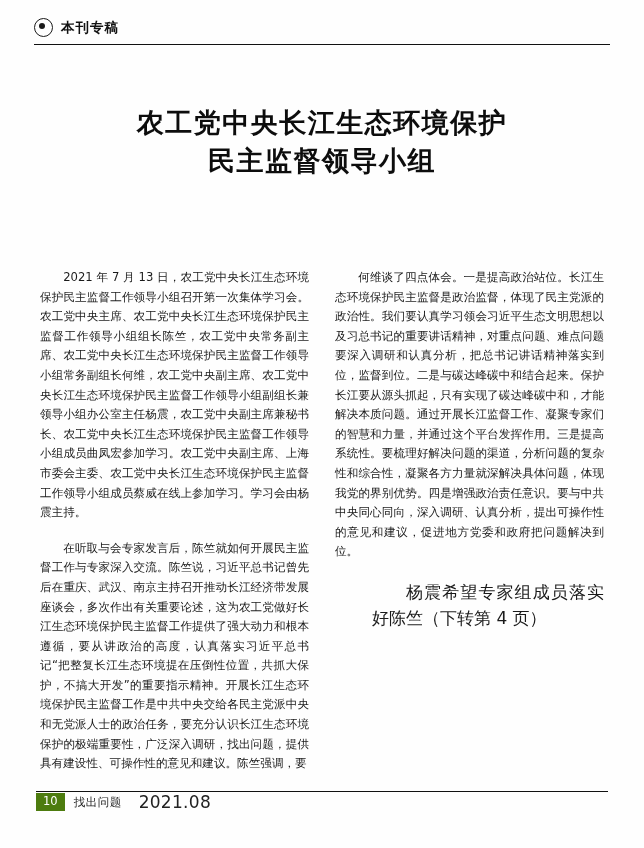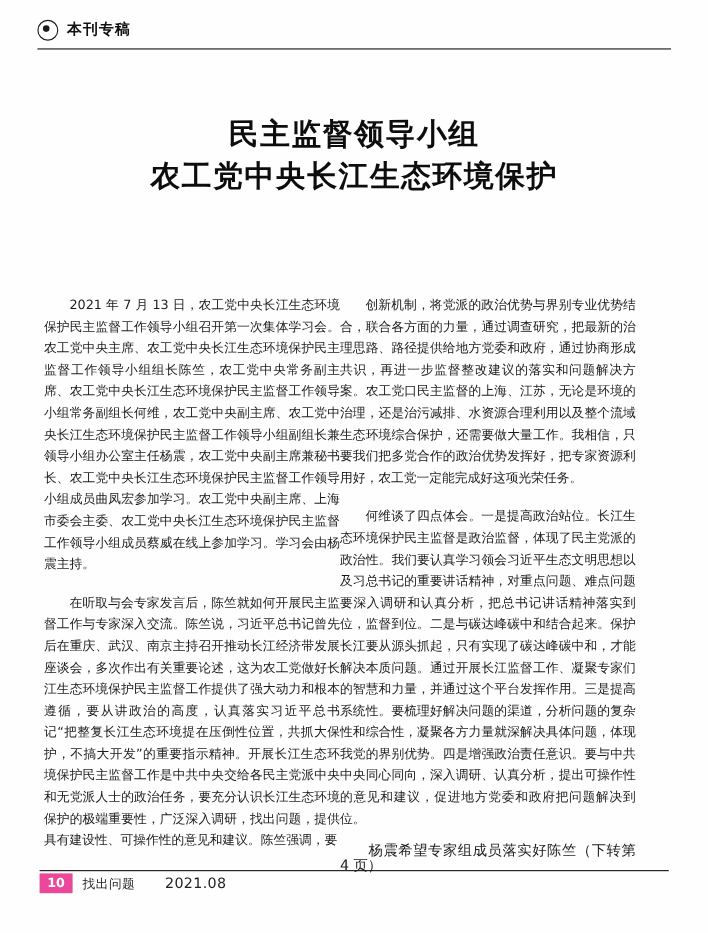--- a/index.html
+++ b/index.html
@@ -23,21 +23,21 @@
     height: 848px;
     background: #fefefe;
   }
 
   
   .header {
     position: absolute;
     left: 34px;
     top: 18px;
     display: flex;
-    align-items: flex-start;
+    align-items: center;
     gap: 8px;
   }
   .header-mark {
     width: 17px;
     height: 17px;
     border: 1.6px solid #1a1a1a;
     border-radius: 50%;
     position: relative;
   }
   .header-mark::after {
@@ -83,74 +83,76 @@
     font-family: "DejaVu Sans", "Liberation Sans", sans-serif;
   }
 
   
   .columns {
     position: absolute;
     left: 40px;
     top: 268px;
     width: 564px;
     display: flex;
+    gap: 26px;
   }
   .col {
     width: 269px;
   }
   .para {
     font-size: 11.6px;
     line-height: 19.6px;
     text-align: justify;
     text-justify: inter-ideograph;
     margin: 0 0 0 0;
     color: #1a1a1a;
     font-family: "DejaVu Sans", "Liberation Sans", sans-serif;
     text-indent: 2em;
   }
   .para + .para {
     margin-top: 16px;
   }
   .sign {
-    font-size: 13px;
-    line-height: 14px;
+    font-size: 17px;
+    line-height: 26px;
     text-align: justify;
     color: #1a1a1a;
     text-indent: 2em;
+    margin-left: 37px;
   }
 
   
   .footer {
     position: absolute;
     left: 36px;
     bottom: 36px;
     display: flex;
     align-items: center;
     gap: 9px;
   }
   .footer-page {
-    background: #ec4899;
+    background: #4d7c0f;
     color: #fff;
     font-size: 11.5px;
-    font-weight: bold;
+    font-weight: normal;
     padding: 2px 7px 3px 7px;
     line-height: 13px;
     min-width: 12px;
     text-align: center;
   }
   .footer-name {
     font-size: 11.5px;
     color: #222;
     letter-spacing: 0.5px;
   }
   .footer-date {
-    font-size: 13px;
+    font-size: 17px;
     color: #222;
     letter-spacing: 0.3px;
-    margin-left: 18px;
+    margin-left: 8px;
     font-family: "DejaVu Sans", "Liberation Sans", sans-serif;
   }
   .footer-rule {
     position: absolute;
     left: 36px;
     bottom: 56px;
     width: 572px;
     height: 1px;
     background: #111;
   }
@@ -160,31 +162,30 @@
 
 <div class="page">
 
   <div class="header">
     <span class="header-mark"></span>
     <span class="header-title">本刊专稿</span>
   </div>
   <div class="header-rule"></div>
 
   <div class="title-block">
+    <div class="title-line">农工党中央长江生态环境保护</div>
     <div class="title-line">民主监督领导小组</div>
-    <div class="title-line">农工党中央长江生态环境保护</div>
   </div>
 
   <div class="columns">
     <div class="col">
       <p class="para">2021 年 7 月 13 日，农工党中央长江生态环境保护民主监督工作领导小组召开第一次集体学习会。农工党中央主席、农工党中央长江生态环境保护民主监督工作领导小组组长陈竺，农工党中央常务副主席、农工党中央长江生态环境保护民主监督工作领导小组常务副组长何维，农工党中央副主席、农工党中央长江生态环境保护民主监督工作领导小组副组长兼领导小组办公室主任杨震，农工党中央副主席兼秘书长、农工党中央长江生态环境保护民主监督工作领导小组成员曲凤宏参加学习。农工党中央副主席、上海市委会主委、农工党中央长江生态环境保护民主监督工作领导小组成员蔡威在线上参加学习。学习会由杨震主持。</p>
       <p class="para">在听取与会专家发言后，陈竺就如何开展民主监督工作与专家深入交流。陈竺说，习近平总书记曾先后在重庆、武汉、南京主持召开推动长江经济带发展座谈会，多次作出有关重要论述，这为农工党做好长江生态环境保护民主监督工作提供了强大动力和根本遵循，要从讲政治的高度，认真落实习近平总书记“把整复长江生态环境提在压倒性位置，共抓大保护，不搞大开发”的重要指示精神。开展长江生态环境保护民主监督工作是中共中央交给各民主党派中央和无党派人士的政治任务，要充分认识长江生态环境保护的极端重要性，广泛深入调研，找出问题，提供具有建设性、可操作性的意见和建议。陈竺强调，要</p>
     </div>
     <div class="col">
-      <p class="para">创新机制，将党派的政治优势与界别专业优势结合，联合各方面的力量，通过调查研究，把最新的治理思路、路径提供给地方党委和政府，通过协商形成共识，再进一步监督整改建议的落实和问题解决方案。农工党口民主监督的上海、江苏，无论是环境的治理，还是治污减排、水资源合理利用以及整个流域生态环境综合保护，还需要做大量工作。我相信，只要我们把多党合作的政治优势发挥好，把专家资源利用好，农工党一定能完成好这项光荣任务。</p>
       <p class="para">何维谈了四点体会。一是提高政治站位。长江生态环境保护民主监督是政治监督，体现了民主党派的政治性。我们要认真学习领会习近平生态文明思想以及习总书记的重要讲话精神，对重点问题、难点问题要深入调研和认真分析，把总书记讲话精神落实到位，监督到位。二是与碳达峰碳中和结合起来。保护长江要从源头抓起，只有实现了碳达峰碳中和，才能解决本质问题。通过开展长江监督工作、凝聚专家们的智慧和力量，并通过这个平台发挥作用。三是提高系统性。要梳理好解决问题的渠道，分析问题的复杂性和综合性，凝聚各方力量就深解决具体问题，体现我党的界别优势。四是增强政治责任意识。要与中共中央同心同向，深入调研、认真分析，提出可操作性的意见和建议，促进地方党委和政府把问题解决到位。</p>
       <p class="sign">杨震希望专家组成员落实好陈竺（下转第 4 页）</p>
     </div>
   </div>
 
   <div class="footer-rule"></div>
   <div class="footer">
     <span class="footer-page">10</span>
     <span class="footer-name">找出问题</span>
     <span class="footer-date">2021.08</span>

